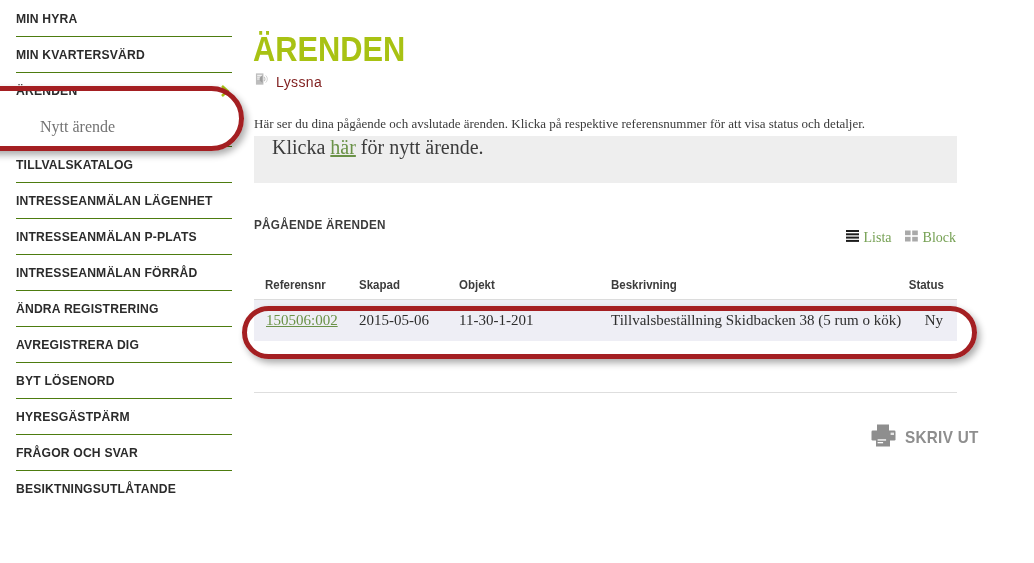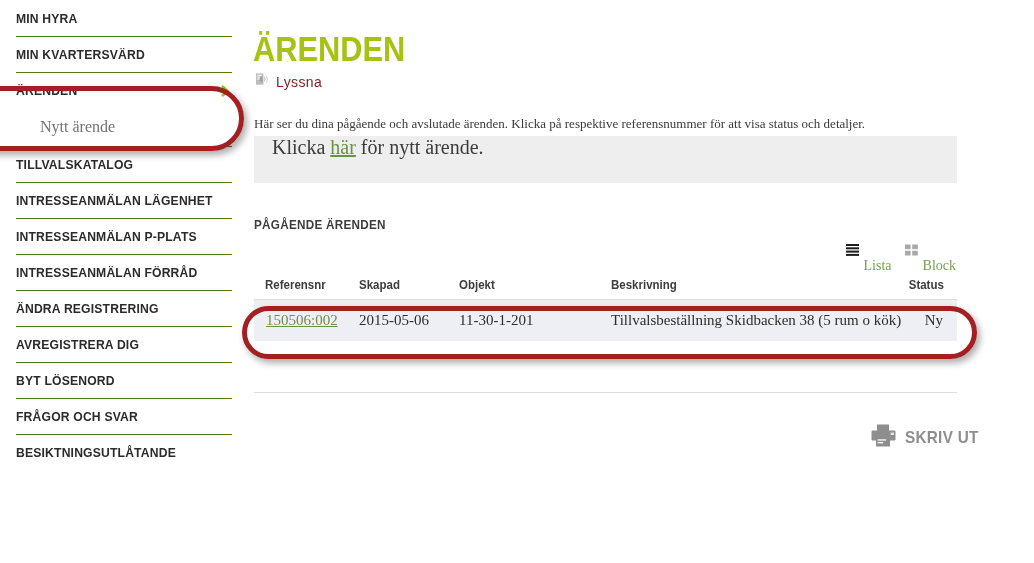--- a/index.html
+++ b/index.html
@@ -154,21 +154,21 @@
   #view-toggle {
     position: absolute;
     right: 78px; top: 230px;
     display: flex;
     align-items: center;
     gap: 7px;
     font-family: "Liberation Serif", serif;
     font-size: 14px;
   }
   .view-opt { display: flex; align-items: center; gap: 5px; cursor: pointer; }
-  .view-opt .vlabel { color: #75a053; margin-top: 28px; }
+  .view-opt .vlabel { color: #75a053; }
 
   
   #cases-table {
     position: absolute;
     left: 1px; top: 278px;
     width: 703px;
     border-collapse: collapse;
   }
   #cases-table th {
     text-align: left;
@@ -278,20 +278,23 @@
         <span class="nav-label">Intresseanmälan förråd</span>
       </div>
       <div class="nav-item">
         <span class="nav-label">Ändra registrering</span>
       </div>
       <div class="nav-item">
         <span class="nav-label">Avregistrera dig</span>
       </div>
       <div class="nav-item">
         <span class="nav-label">Byt lösenord</span>
+      </div>
+      <div class="nav-item">
+        <span class="nav-label">Hyresgästpärm</span>
       </div>
       <div class="nav-item">
         <span class="nav-label">Frågor och svar</span>
       </div>
       <div class="nav-item">
         <span class="nav-label">Besiktningsutlåtande</span>
       </div>
     </nav>
 
   <div id="main">

